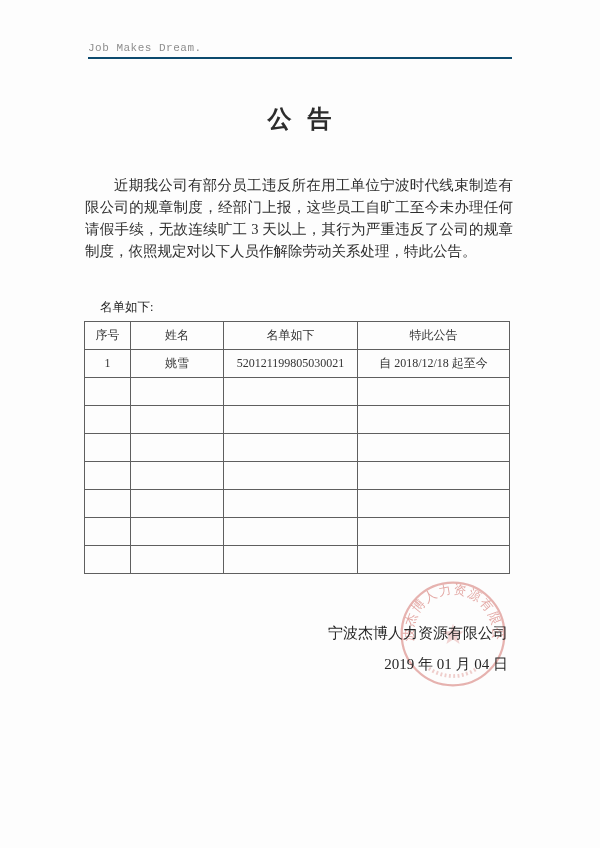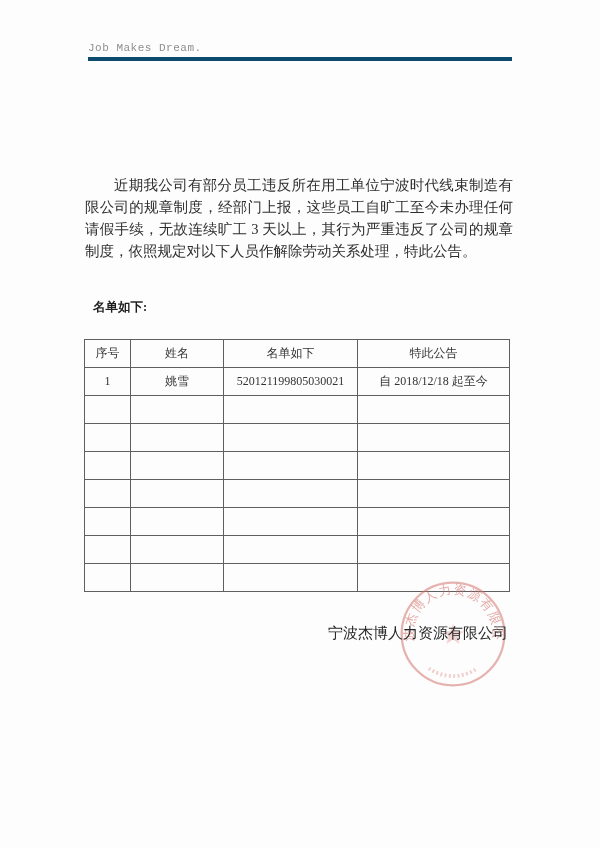--- a/index.html
+++ b/index.html
@@ -15,21 +15,21 @@
     color: #2e2e2e;
   }
   
   .doc-header {
     position: absolute;
     left: 88px; top: 42px;
     width: 424px;
     display: flex;
     justify-content: space-between;
     align-items: flex-end;
-    border-bottom: 4px solid #0c4a6e;
+    border-bottom: 2px solid #0c4a6e;
     padding-bottom: 3px;
     font-family: "Liberation Mono", "DejaVu Sans Mono", monospace;
     font-size: 11px;
     color: #8e8e8e;
     letter-spacing: 0.5px;
   }
   
   .title {
     position: absolute;
     left: 0; top: 103px;
@@ -47,29 +47,29 @@
     left: 85px; top: 174px;
     width: 428px;
     font-size: 14.5px;
     line-height: 22px;
     text-align: justify;
     text-indent: 2em;
     color: #2e2e2e;
   }
   .list-label {
     position: absolute;
-    left: 93px; top: 299px;
+    left: 100px; top: 299px;
     font-size: 12.5px;
-    font-weight: bold;
+    font-weight: normal;
     color: #1f1f1f;
   }
   
   .notice-table {
     position: absolute;
-    left: 84px; top: 339px;
+    left: 84px; top: 321px;
     width: 425px;
     border-collapse: collapse;
     table-layout: fixed;
     font-size: 12px;
     color: #333333;
   }
   .notice-table th, .notice-table td {
     border: 1px solid #5f5f5f;
     height: 28px;
     text-align: center;
@@ -105,20 +105,21 @@
 </style>
 </head>
 <body>
 
 <div class="page">
 
   <div class="doc-header">
     <span>Job Makes Dream.</span>
   </div>
 
+  <h1 class="title">公 告</h1>
 
   <p class="body-paragraph">近期我公司有部分员工违反所在用工单位宁波时代线束制造有限公司的规章制度，经部门上报，这些员工自旷工至今未办理任何请假手续，无故连续旷工 3 天以上，其行为严重违反了公司的规章制度，依照规定对以下人员作解除劳动关系处理，特此公告。</p>
 
   <div class="list-label">名单如下:</div>
 
   <table class="notice-table">
     <colgroup>
       <col style="width:46px">
       <col style="width:93px">
       <col style="width:134px">
@@ -189,15 +190,16 @@
     <path id="seal-arc" d="M 19.6 74.7 A 43 43 0 1 1 100.4 74.7" fill="none"></path>
     <text class="stamp-text">
       <textPath href="#seal-arc" startOffset="50%" text-anchor="middle">宁波杰博人力资源有限公司</textPath>
     </text>
     <path class="stamp-star" d="M60 49 L62.94 56.95 L71.41 57.29 L64.76 62.55 L67.05 70.71 L60 66 L52.95 70.71 L55.24 62.55 L48.59 57.29 L57.06 56.95 Z"></path>
     <path class="stamp-bottom" d="M 34.2 96.9 A 45 45 0 0 0 85.8 96.9"></path>
   </svg>
 
   <div class="signature">
     <div>宁波杰博人力资源有限公司</div>
+    <div>2019 年 01 月 04 日</div>
   </div>
 
 </div>
 
 </body></html>

